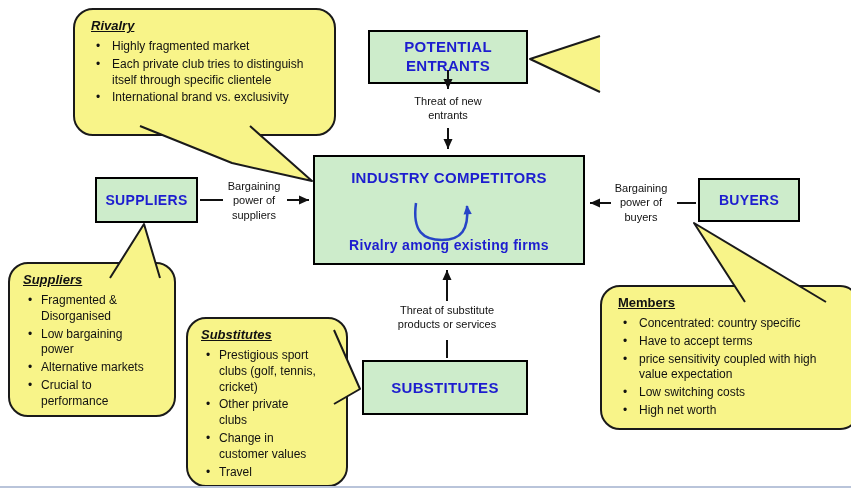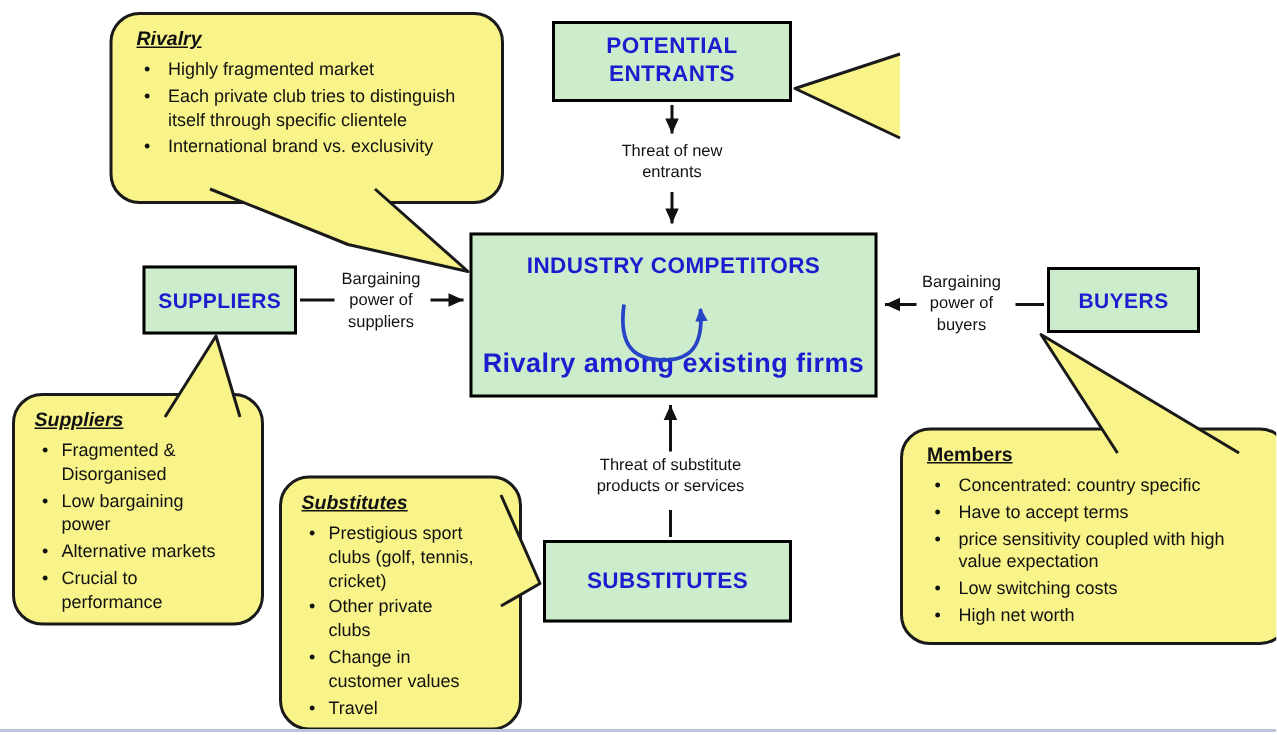--- a/index.html
+++ b/index.html
@@ -22,24 +22,24 @@
   #co-suppliers li{ padding-left:18px; }
   #co-substitutes { left:186px; top:317px; width:162px; height:170px; padding-left:13px; padding-right:14px; }
   #co-substitutes li { padding-left:18px; }
   #co-members     { left:600px; top:285px; width:260px; height:145px; }
 
   
   .gbox { position:absolute; background:#cdeccb; border:2px solid #000; box-sizing:border-box;
           display:flex; align-items:center; justify-content:center; text-align:center;
           color:#1d1dcf; font-weight:bold; letter-spacing:.3px; }
   .pre { white-space:pre-line; }
-  #b-pe  { left:368px; top:14px;  width:160px; height:54px;  font-size:15px; line-height:1.25; }
+  #b-pe  { left:368px; top:30px;  width:160px; height:54px;  font-size:15px; line-height:1.25; }
   #b-ic  { left:313px; top:155px; width:272px; height:110px; flex-direction:column;
            justify-content:space-between; padding:12px 0 10px; font-size:15px; }
-  #b-ic .sub { font-size:18px; }
+  #b-ic .sub { font-size:14px; }
   #b-sup { left:95px;  top:177px; width:103px; height:46px;  font-size:14px; }
   #b-buy { left:698px; top:178px; width:102px; height:44px;  font-size:14px; }
   #b-sub { left:362px; top:360px; width:166px; height:55px;  font-size:15px; }
 
   
   .albl { position:absolute; font-size:11px; color:#111; text-align:center; line-height:1.3; }
   #lbl-tne  { left:398px; top:94px;  width:100px; }
   #lbl-bps  { left:214px; top:179px; width:80px;  }
   #lbl-bpb  { left:601px; top:181px; width:80px;  }
   #lbl-tsub { left:387px; top:303px; width:120px; }

